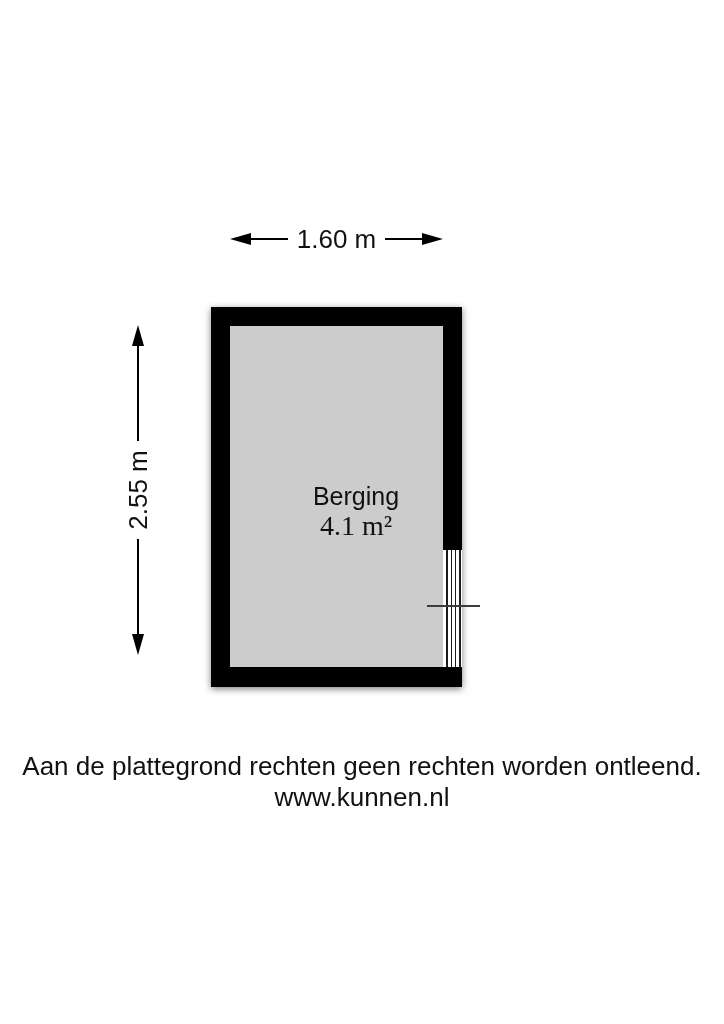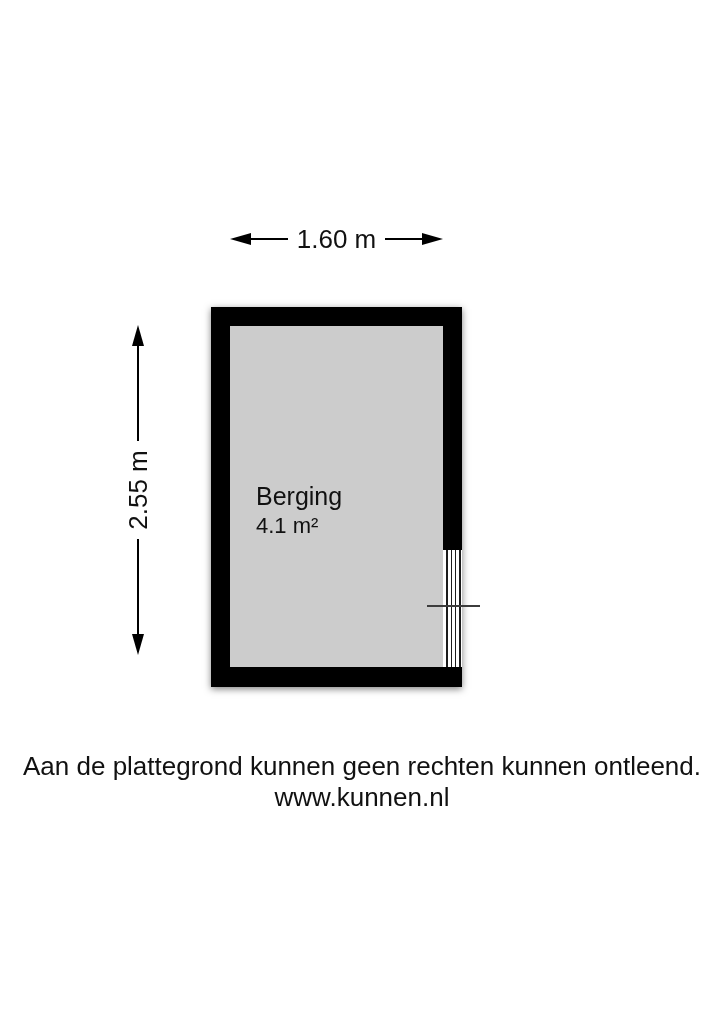--- a/index.html
+++ b/index.html
@@ -77,25 +77,24 @@
     position: absolute;
     left: 427px; top: 605px;
     width: 53px; height: 2px;
     background: #3c3c3c;
   }
 
   .room-label {
     position: absolute;
     left: 230px; top: 482px;
     width: 252px;
-    text-align: left;
-    margin-left: 26px;
+    text-align: center;
   }
   .room-name { font-size: 25px; line-height: 29px; }
-  .room-area { font-size: 22px; line-height: 25px; margin-top: 2px; }
+  .room-area { font-size: 28px; line-height: 25px; margin-top: 2px; font-family: Liberation Serif, serif; }
 
   
   .footer {
     position: absolute;
     left: 0; top: 751px;
     width: 724px;
     text-align: center;
     font-size: 26px;
     line-height: 31px;
   }
@@ -131,17 +130,17 @@
     </div>
   </div>
   <div class="door-crossline"></div>
 
   <div class="room-label">
     <div class="room-name">Berging</div>
     <div class="room-area">4.1 m²</div>
   </div>
 
   <div class="footer">
-    <div>Aan de plattegrond kunnen geen rechten kunnen ontleend.</div>
+    <div>Aan de plattegrond rechten geen rechten worden ontleend.</div>
     <div>www.kunnen.nl</div>
   </div>
 
 </div>
 
 </body></html>

